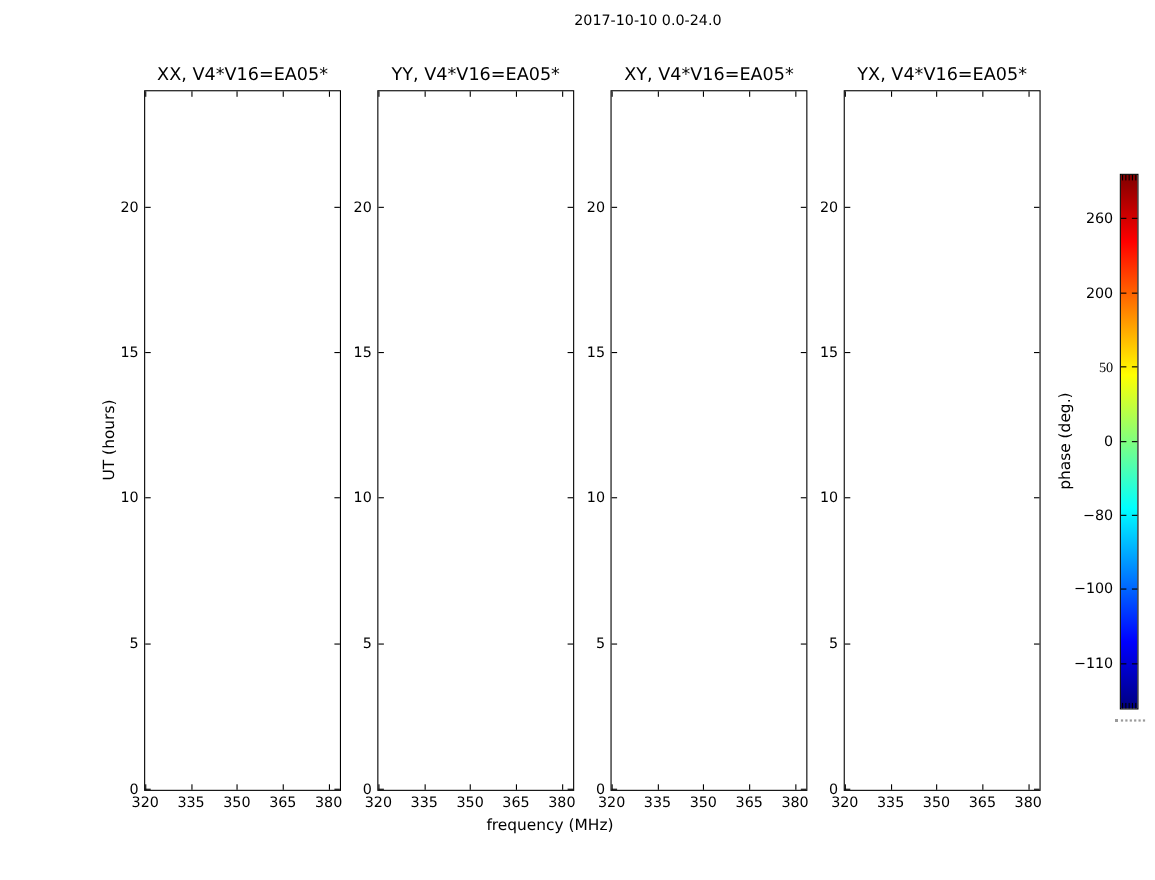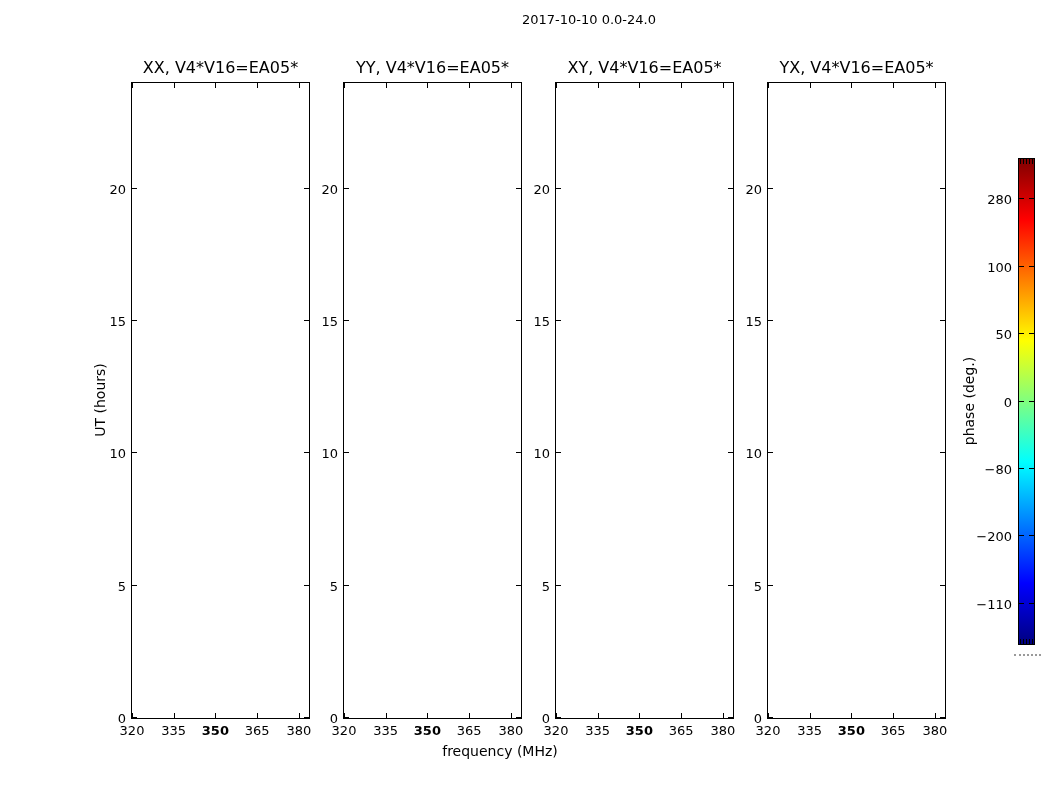--- a/index.html
+++ b/index.html
@@ -54,21 +54,21 @@
   .xtl {
     position: absolute;
     top: calc(100% + 6px);
     transform: translateX(-50%);
     font-size: 13px;
     line-height: 1;
     white-space: nowrap;
   }
   .xtl:nth-child(1) { left: 0%; }
   .xtl:nth-child(2) { left: 23.56%; }
-  .xtl:nth-child(3) { left: 47.12%; font-weight: bold; }
+  .xtl:nth-child(3) { left: 47.12%; }
   .xtl:nth-child(4) { left: 70.68%; }
   .xtl:nth-child(5) { left: 94.24%; }
   .tick { position: absolute; background: #000000; }
   .axis-label {
     position: absolute;
     font-size: 14px;
     white-space: nowrap;
   }
   .rot { transform: translate(-50%, -50%) rotate(-90deg); }
   .hcenter { transform: translateX(-50%); }
@@ -87,21 +87,21 @@
   .cbl {
     position: absolute;
     right: calc(100% + 7px);
     transform: translateY(-50%);
     font-size: 13px;
     line-height: 1;
     white-space: nowrap;
   }
   .cbl:nth-child(1) { top: 8.33%; }
   .cbl:nth-child(2) { top: 22.22%; }
-  .cbl:nth-child(3) { top: 36.11%; }
+  .cbl:nth-child(3) { top: 36.11%; font-family: Liberation Serif, serif; }
   .cbl:nth-child(4) { top: 50%; }
   .cbl:nth-child(5) { top: 63.89%; }
   .cbl:nth-child(6) { top: 77.78%; }
   .cbl:nth-child(7) { top: 91.67%; }
   #cb-dotted {
     position: absolute;
     left: 1014px;
     top: 654px;
     width: 27px;
     height: 0;
@@ -265,26 +265,26 @@
       <div class="tick" style="top: calc(79.17% - 1px); right: 0px; width: 5px; height: 1px;"></div>
       <div class="tick" style="top: calc(100% - 1px); left: 0px; width: 5px; height: 1px;"></div>
       <div class="tick" style="top: calc(100% - 1px); right: 0px; width: 5px; height: 1px;"></div>
     </div>
 
   <div class="axis-label rot" style="left:100px; top:400px;">UT (hours)</div>
   <div class="axis-label hcenter" style="left:500px; top:743px;">frequency (MHz)</div>
 
   <div id="colorbar">
     <div class="yticks">
-      <span class="cbl">280</span>
-      <span class="cbl">100</span>
+      <span class="cbl">260</span>
+      <span class="cbl">200</span>
       <span class="cbl">50</span>
       <span class="cbl">0</span>
       <span class="cbl">−80</span>
-      <span class="cbl">−200</span>
+      <span class="cbl">−100</span>
       <span class="cbl">−110</span>
     </div>
   <div class="tick" style="top: calc(8.33% - 1px); left: 0px; width: 5px; height: 1px;"></div>
       <div class="tick" style="top: calc(8.33% - 1px); right: 0px; width: 5px; height: 1px;"></div>
       <div class="tick" style="top: calc(22.22% - 1px); left: 0px; width: 5px; height: 1px;"></div>
       <div class="tick" style="top: calc(22.22% - 1px); right: 0px; width: 5px; height: 1px;"></div>
       <div class="tick" style="top: calc(36.11% - 1px); left: 0px; width: 5px; height: 1px;"></div>
       <div class="tick" style="top: calc(36.11% - 1px); right: 0px; width: 5px; height: 1px;"></div>
       <div class="tick" style="top: calc(50% - 1px); left: 0px; width: 5px; height: 1px;"></div>
       <div class="tick" style="top: calc(50% - 1px); right: 0px; width: 5px; height: 1px;"></div>

